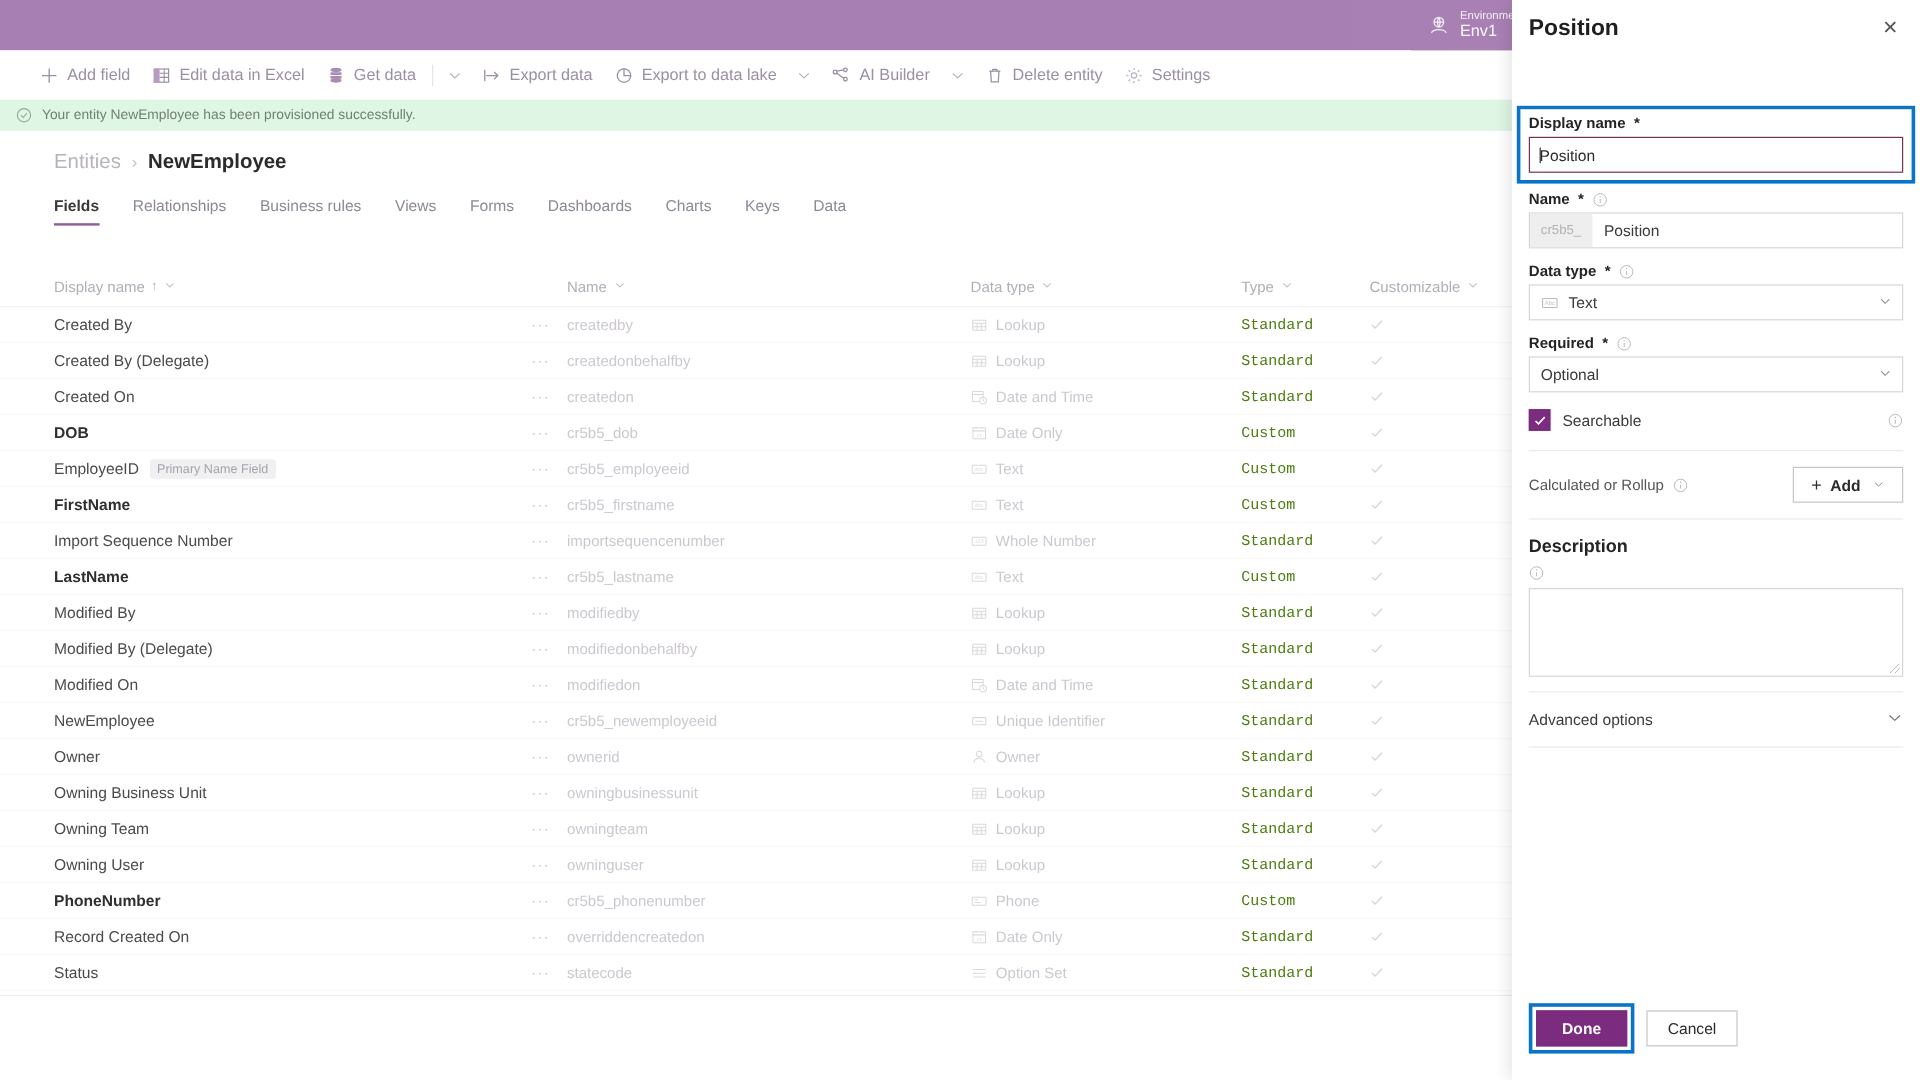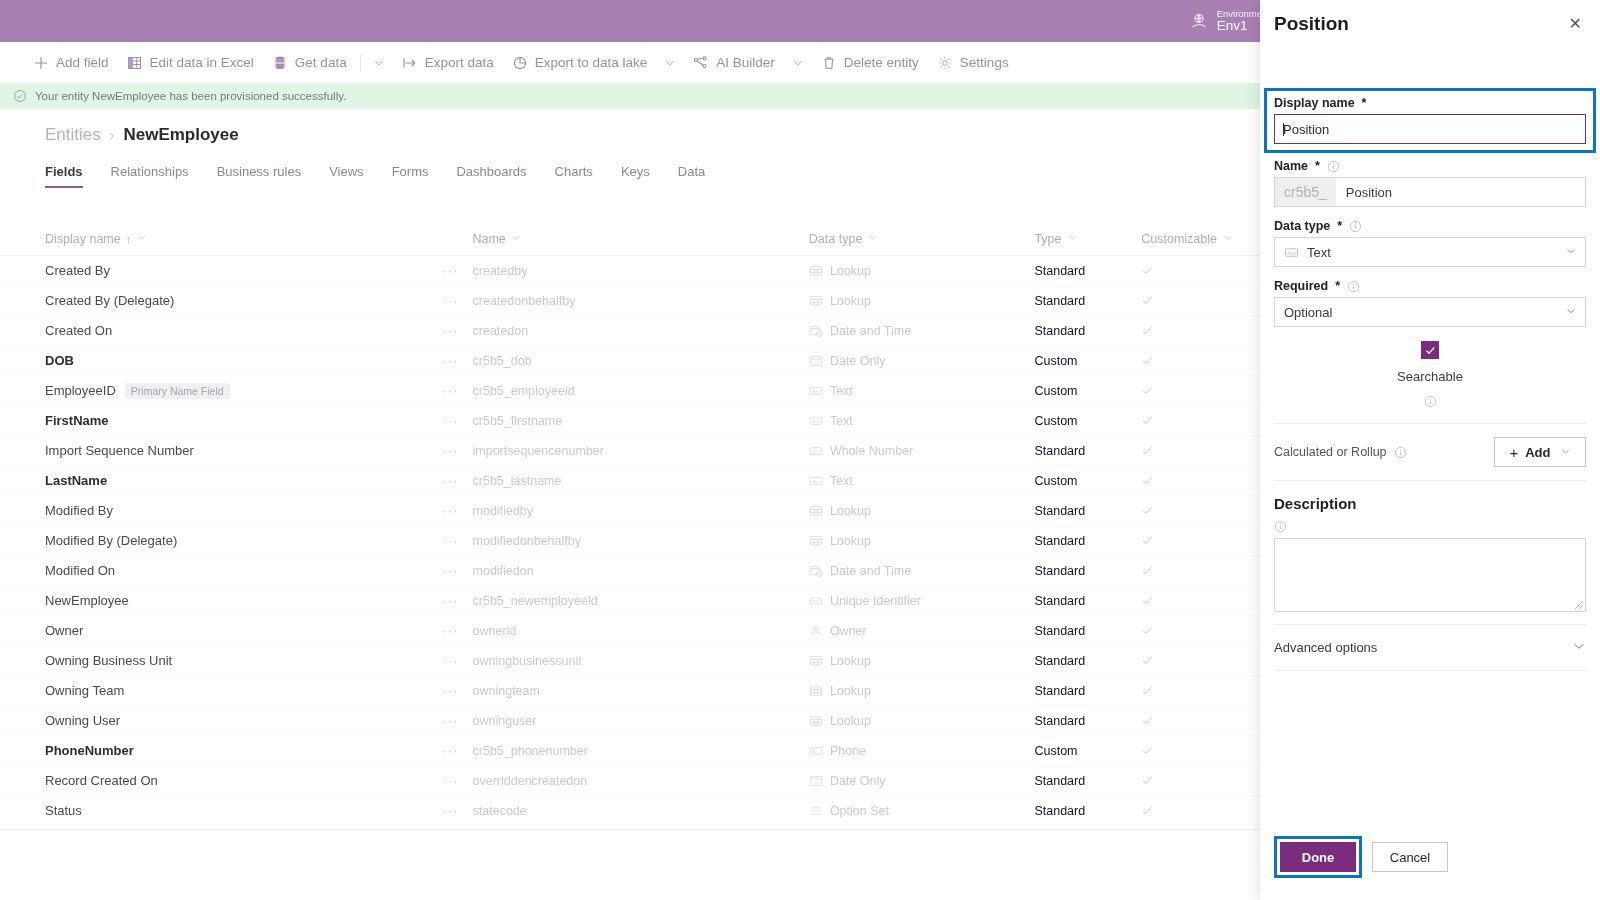--- a/index.html
+++ b/index.html
@@ -116,21 +116,21 @@
     font-size: 10.5px; color: #a8a2ac; background: #f0eff1;
     padding: 2px 6px; border-radius: 2px; white-space: nowrap;
   }
   .c-display .ellip { margin-left: auto; color: #c9c3cc; font-size: 13px; letter-spacing: 1px; }
   .c-name { width: 340px; font-size: 12.5px; color: #cdc8d0; }
   .c-dtype {
     width: 228px; display: flex; align-items: flex-start; gap: 7px;
     font-size: 12.5px; color: #cdc8d0;
   }
   .c-dtype .tic { width: 14px; height: 14px; flex: 0 0 14px; opacity: .7; }
-  .c-type { width: 108px; font-size: 12.5px; color: #0f172a; }
+  .c-type { width: 108px; font-size: 12.5px; color: #4d7c0f; font-family: Liberation Mono, monospace; }
   .c-cust { width: 120px; color: #dcd8de; }
   .c-cust svg { display: block; }
   .grid-bottom {
     border-top: 1px solid #ededed; height: 1px; width: 1260px;
     position: absolute; top: 607px; left: 0;
   }
 
   
   .panel {
     position: absolute; right: 0; top: 0; width: 340px; height: 900px;
@@ -167,40 +167,39 @@
     display: inline-block; width: 1px; height: 13px; background: #333;
     position: relative; margin-right: -1px;
   }
 
   .fgroup { margin-bottom: 12px; }
   .schema {
     display: flex; width: 100%; height: 30px;
     border: 1px solid #d8d6d4; background: #fff; align-items: stretch;
   }
   .schema-prefix {
-    background: #efeeee; color: #b4b0ae; font-size: 14px;
+    background: #efeeee; color: #b4b0ae; font-size: 11px;
     display: flex; align-items: center; padding: 0 9px;
   }
   .schema-val {
     flex: 1; display: flex; align-items: center; padding: 0 10px;
     font-size: 13px; color: #3a3a3a;
   }
   .selectbox {
     width: 100%; height: 30px; border: 1px solid #d8d6d4; background: #fff;
     display: flex; align-items: center; padding: 0 8px 0 9px;
     font-size: 13px; color: #3a3a3a; gap: 8px; cursor: default;
   }
   .selectbox .sel-ic { width: 15px; height: 15px; flex: 0 0 15px; opacity: .55; }
   .selectbox .sel-txt { flex: 1; }
   .selectbox .sel-chev { color: #8a8886; }
 
   .checkrow {
     display: flex; align-items: center; gap: 10px;
     margin: 14px 0 16px 0;
-    flex-direction: column;
   }
   .chk {
     width: 18px; height: 18px; background: #7b2c7f; border: 1px solid #7b2c7f;
     display: flex; align-items: center; justify-content: center; cursor: default;
   }
   .chk svg { display: block; }
   .checkrow .clabel { font-size: 13px; color: #3b3b3b; flex: 1; }
 
   .divider { height: 1px; background: #eceaeb; margin: 0 0 0 0; }
 

